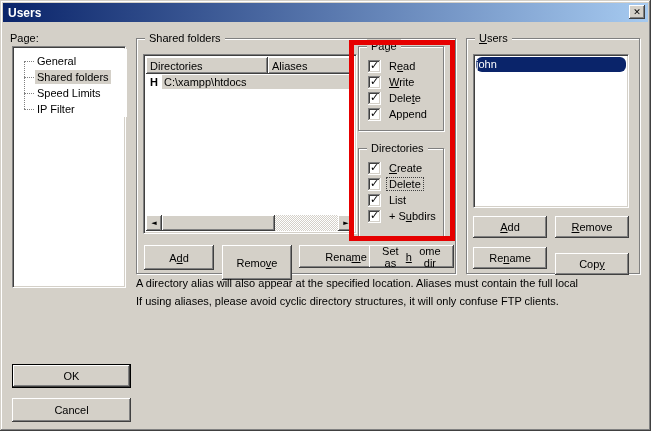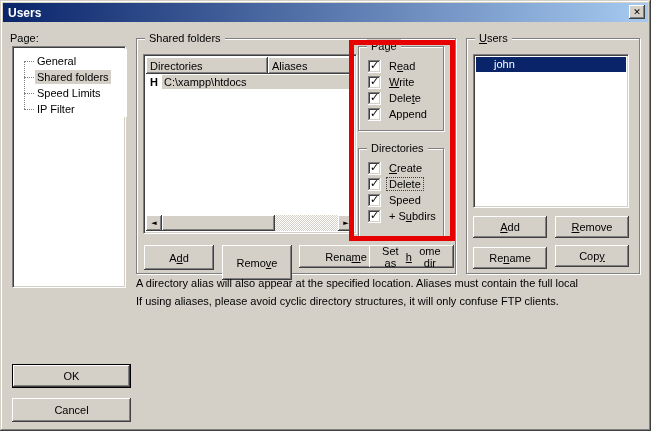--- a/index.html
+++ b/index.html
@@ -82,21 +82,21 @@
   .chk-row{position:absolute;display:flex;align-items:center;height:16px;}
   .chk{width:13px;height:13px;background:#fff;flex:none;position:relative;
     box-shadow:inset -1px -1px 0 #fff, inset 1px 1px 0 #808080, inset -2px -2px 0 #D4D0C8, inset 2px 2px 0 #404040;
     display:flex;align-items:center;justify-content:center;}
   .chk .mark{font-family:"DejaVu Sans",sans-serif;font-size:11px;font-weight:bold;line-height:1;margin-top:-1px;}
   .chk-row .clbl{margin-left:6px;white-space:nowrap;padding:0 2px;}
   .chk-row .clbl.focused{outline:1px dotted #404040;}
   
   .users-list{position:absolute;left:473px;top:54px;width:156px;height:154px;}
   .ul-inner{position:absolute;inset:2px;background:#fff;overflow:hidden;}
-  .ul-row{height:15px;line-height:15px;padding-left:18px;}
+  .ul-row{height:15px;line-height:15px;padding-left:0;border-radius:6px;}
   .ul-row.selected{background:#0A246A;color:#fff;}
   
   .notes{position:absolute;left:136px;top:277px;line-height:13px;white-space:nowrap;}
   .notes .gap{height:5px;}
   
   .annotation{
     position:absolute;left:349px;top:40px;width:106px;height:201px;
     border:5px solid #E60000;pointer-events:none;z-index:50;
   }
 </style>
@@ -201,21 +201,21 @@
   <div class="chk-row" style="left:368px;top:176px;">
     <span class="chk">
         <span class="mark">✓</span>
       </span>
     <span class="clbl focused">Delete</span>
   </div>
   <div class="chk-row" style="left:368px;top:192px;">
     <span class="chk">
         <span class="mark">✓</span>
       </span>
-    <span class="clbl">Speed</span>
+    <span class="clbl">List</span>
   </div>
   <div class="chk-row" style="left:368px;top:208px;">
     <span class="chk">
         <span class="mark">✓</span>
       </span>
     <span class="clbl">+ S<u>u</u>bdirs</span>
   </div>
 
   <button class="btn3d" style="left:144px;top:245px;width:70px;height:25px;">A<u>d</u>d</button>
   <button class="btn3d" style="left:222px;top:245px;width:70px;height:35px;">Remo<u>v</u>e</button>
@@ -226,21 +226,21 @@
     <span class="legend"><u>U</u>sers</span>
   </div>
   <div class="users-list sunken">
     <div class="ul-inner">
       <div class="ul-row selected">john</div>
     </div>
   </div>
   <button class="btn3d" style="left:473px;top:216px;width:74px;height:22px;"><u>A</u>dd</button>
   <button class="btn3d" style="left:555px;top:216px;width:74px;height:22px;"><u>R</u>emove</button>
   <button class="btn3d" style="left:473px;top:247px;width:74px;height:22px;">Re<u>n</u>ame</button>
-  <button class="btn3d" style="left:555px;top:245px;width:74px;height:22px;">Cop<u>y</u></button>
+  <button class="btn3d" style="left:555px;top:253px;width:74px;height:22px;">Cop<u>y</u></button>
 
   <div class="notes">
     <div>A directory alias will also appear at the specified location. Aliases must contain the full local</div>
     <div class="gap"></div>
     <div>If using aliases, please avoid cyclic directory structures, it will only confuse FTP clients.</div>
   </div>
 
   <div class="annotation"></div>
 
 </div>

